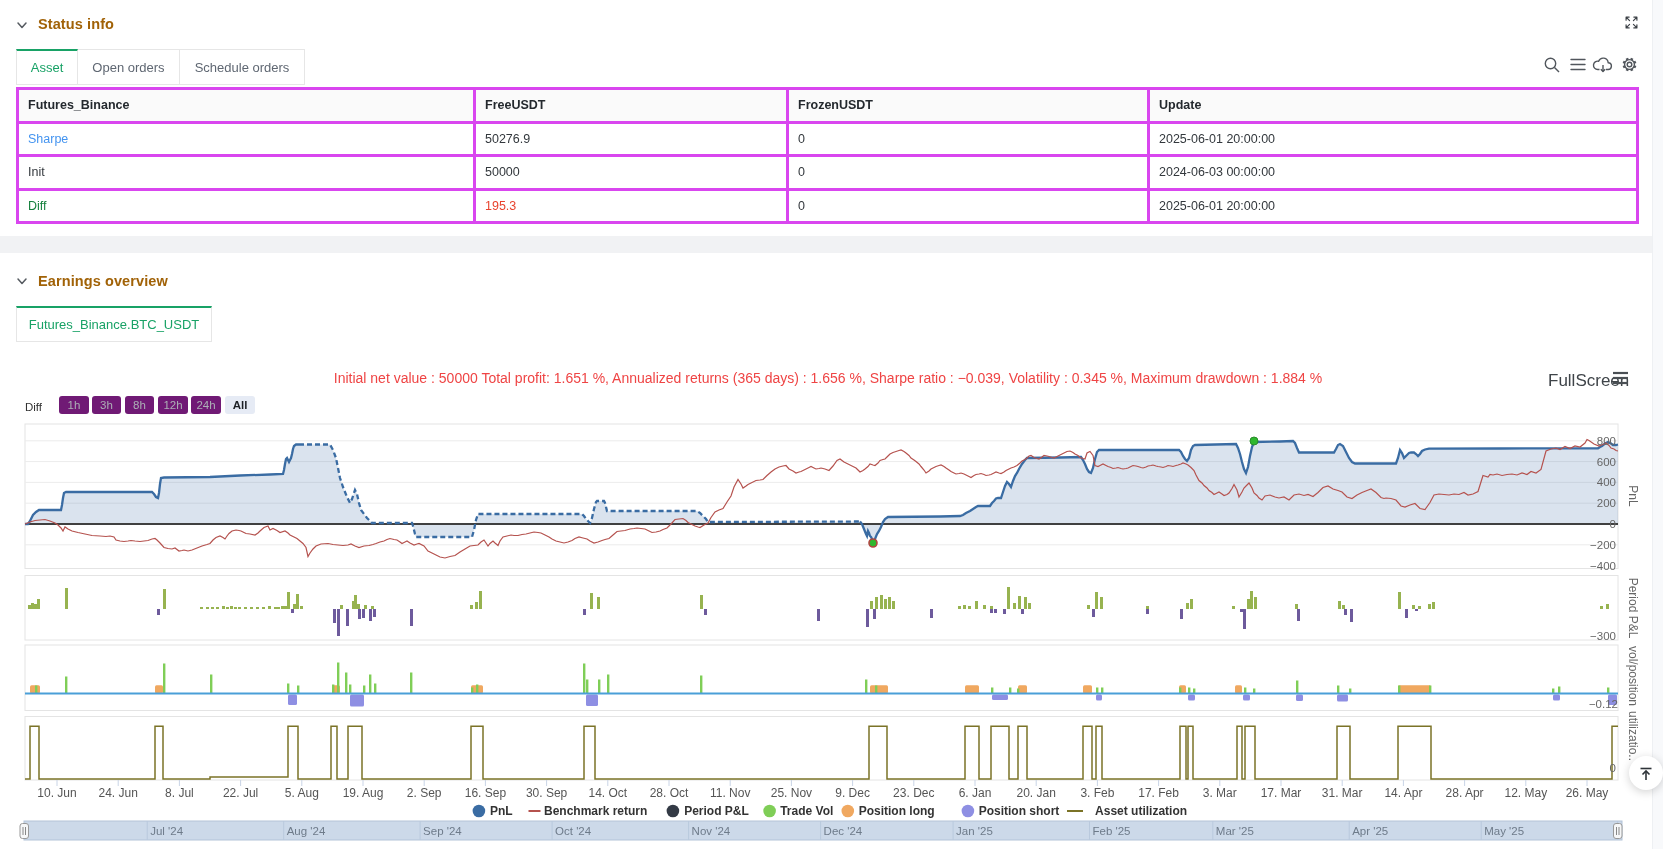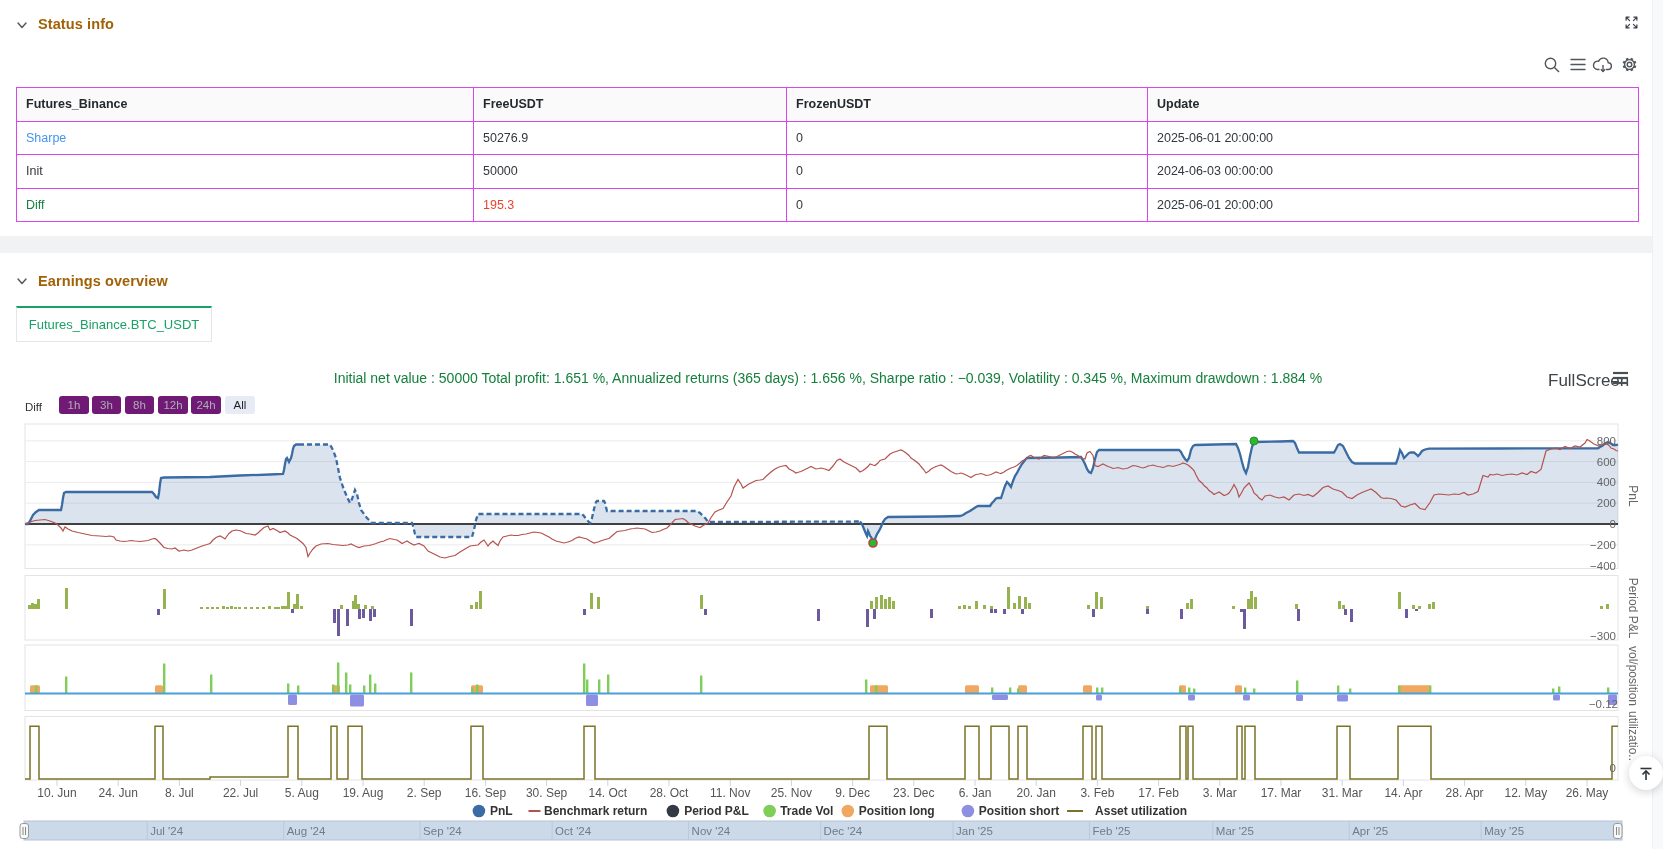--- a/index.html
+++ b/index.html
@@ -3,38 +3,43 @@
 <style>
 *{margin:0;padding:0;box-sizing:border-box}
 html,body{width:1663px;height:849px;overflow:hidden;background:#fff;font-family:"Liberation Sans",sans-serif}
 #page{position:relative;width:1663px;height:849px}
 .title{position:absolute;font-size:14.5px;font-weight:bold;color:#a16207;letter-spacing:.1px}
 .tabs{position:absolute;display:flex}
 .tab{height:36px;border:1px solid #e6e6e6;border-left:none;display:flex;align-items:center;justify-content:center;font-size:13px;color:#5f6772;background:#fff}
 .tab.first{border-left:1px solid #e6e6e6}
 .tab.act{color:#18a266;border-top:2px solid #18a266;font-weight:normal}
 table.tb{position:absolute;left:16px;top:87px;width:1623px;border-collapse:collapse;font-size:12.5px;color:#33383d}
-table.tb th,table.tb td{border:1px solid #d946ef;font-weight:normal;text-align:left;height:33.5px;padding:0 0 0 9px}
+table.tb th,table.tb td{border:3px solid #d946ef;font-weight:normal;text-align:left;height:33.5px;padding:0 0 0 9px}
 table.tb th{background:#fafafa;font-weight:bold;color:#24292e;height:33.5px}
 .zbtn{position:absolute;top:396px;height:18px;border-radius:3px;background:#701a75;color:#acb0b6;font-size:11.5px;display:flex;align-items:center;justify-content:center}
 </style></head>
 <body>
 <div id="page">
 <svg width="14" height="14" viewBox="0 0 14 14" style="position:absolute;left:15px;top:18px">
       <path d="M3 5 L7 9.5 L11 5" stroke="#565b61" stroke-width="1.5" fill="none" stroke-linecap="round" stroke-linejoin="round"></path>
     </svg>
     <div class="title" style="left:38px;top:16px">Status info</div>
 <svg width="17" height="17" viewBox="0 0 22 22" style="position:absolute;left:1623px;top:14px">
 <g stroke="#3a3f45" stroke-width="1.5" fill="none" stroke-linecap="round" stroke-linejoin="round">
 <path d="M13.5 8.5 L18 4 M14 4 h4 v4"></path>
 <path d="M8.5 8.5 L4 4 M4 8 v-4 h4"></path>
 <path d="M13.5 13.5 L18 18 M18 14 v4 h-4"></path>
 <path d="M8.5 13.5 L4 18 M8 18 h-4 v-4"></path>
 </g>
     </svg>
+<div class="tabs" style="left:16px;top:49px">
+  <div class="tab first act" style="width:62px">Asset</div>
+  <div class="tab" style="width:102px">Open orders</div>
+  <div class="tab" style="width:125px">Schedule orders</div>
+</div>
 <svg width="100" height="20" viewBox="0 0 100 20" style="position:absolute;left:1541px;top:55px">
 <g stroke="#51565c" stroke-width="1.4" fill="none">
 <circle cx="9.5" cy="8.5" r="5.2"></circle>
         <line x1="13.5" y1="12.5" x2="18" y2="17"></line>
 <g stroke-linecap="round">
           <line x1="30" y1="4.5" x2="44" y2="4.5"></line>
           <line x1="30" y1="9.5" x2="44" y2="9.5"></line>
           <line x1="30" y1="14.5" x2="44" y2="14.5"></line>
         </g>
 <path d="M58.5 14.5 h-1.8 a4.2 4.2 0 1 1 0.9 -8.3 a5 5 0 0 1 9.6 1.5 a3.4 3.4 0 0 1 -0.4 6.8 h-1.8"></path>
@@ -81,28 +86,28 @@
 </tbody>
     </table>
 <div style="position:absolute;left:0;top:236px;width:1652px;height:17px;background:#f1f2f4"></div>
 <svg width="14" height="14" viewBox="0 0 14 14" style="position:absolute;left:15px;top:274px">
       <path d="M3 5 L7 9.5 L11 5" stroke="#565b61" stroke-width="1.5" fill="none" stroke-linecap="round" stroke-linejoin="round"></path>
     </svg>
     <div class="title" style="left:38px;top:273px">Earnings overview</div>
 <div class="tabs" style="left:16px;top:306px">
   <div class="tab first act" style="width:196px">Futures_Binance.BTC_USDT</div>
 </div>
-<div style="position:absolute;left:0;top:370px;width:1656px;text-align:center;font-size:14px;color:#15803d">Initial net value : 50000 Total profit: 1.651 %, Annualized returns (365 days) : 1.656 %, Sharpe ratio : −0.039, Volatility : 0.345 %, Maximum drawdown : 1.884 %</div>
+<div style="position:absolute;left:0;top:370px;width:1656px;text-align:center;font-size:14px;color:#ef4444">Initial net value : 50000 Total profit: 1.651 %, Annualized returns (365 days) : 1.656 %, Sharpe ratio : −0.039, Volatility : 0.345 %, Maximum drawdown : 1.884 %</div>
 <div style="position:absolute;left:25px;top:401px;font-size:11.5px;color:#333">Diff</div>
 <div class="zbtn" style="left:59px;width:30px">1h</div>
 <div class="zbtn" style="left:92px;width:29px">3h</div>
 <div class="zbtn" style="left:125px;width:29px">8h</div>
 <div class="zbtn" style="left:158px;width:30px">12h</div>
 <div class="zbtn" style="left:191px;width:30px">24h</div>
-<div class="zbtn" style="left:225px;width:30px;background:#e6ebf5;color:#1d2126;font-weight:normal">All</div>
+<div class="zbtn" style="left:225px;width:30px;background:#e6ebf5;color:#1d2126;font-weight:bold">All</div>
 <div style="position:absolute;left:1548px;top:371px;font-size:17px;color:#3f4449">FullScreen</div>
 <svg width="15" height="14" viewBox="0 0 15 14" style="position:absolute;left:1613px;top:371px">
       <g stroke="#4a4f54" stroke-width="2.2">
         <line x1="0" y1="2" x2="15" y2="2"></line>
         <line x1="0" y1="7" x2="15" y2="7"></line>
         <line x1="0" y1="12" x2="15" y2="12"></line>
       </g>
     </svg>
 <svg id="chart" width="1663" height="434" viewBox="0 415 1663 434" style="position:absolute;left:0;top:415px" font-family="Liberation Sans, sans-serif">
 <rect x="25" y="424" width="1593" height="144.5" fill="#fff" stroke="#e4e4e4" stroke-width="1"></rect>

